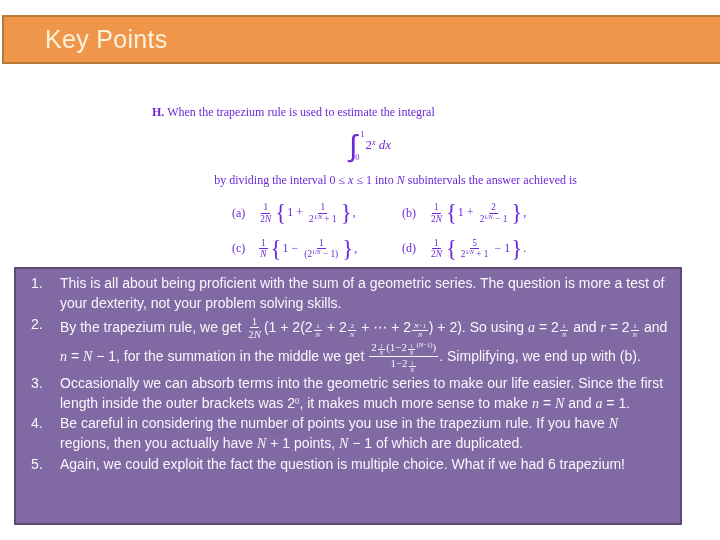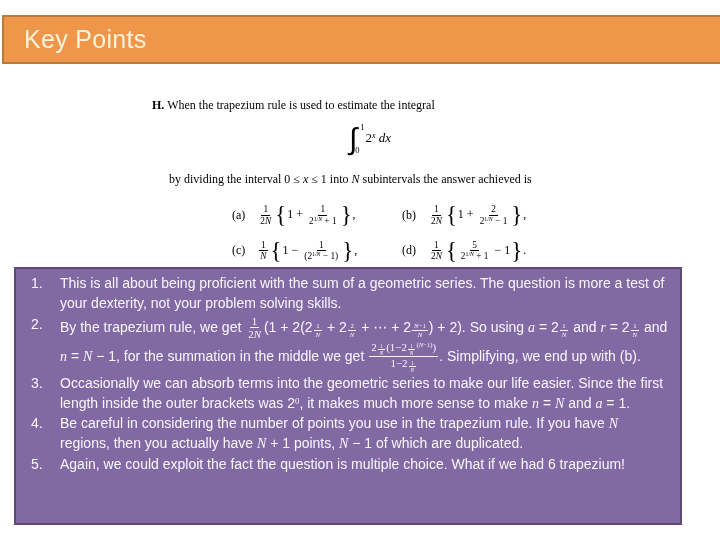--- a/index.html
+++ b/index.html
@@ -15,37 +15,37 @@
   .title-bar {
     position: absolute;
     top: 15px; left: 2px; right: 0;
     height: 49px;
     background: var(--accent-orange, #F0964B);
     border: 2px solid var(--accent-orange-border, #B97A38);
     border-right: none;
     box-sizing: border-box;
     display: flex;
     align-items: center;
-    padding-left: 20px;
+    padding-left: 41px;
   }
   .title-bar h1 {
     margin: 0;
     font-size: 25px;
     font-weight: 400;
     letter-spacing: 0.3px;
     color: var(--title-text, #FAF3DC);
   }
 
   
   .question {
     position: absolute;
-    top: 98px; left: 152px; width: 436px;
+    top: 105px; left: 152px; width: 436px;
     font-family: "Liberation Serif", serif;
     font-size: 12px;
-    color: #000000;
+    color: #6d28d9;
     line-height: 1.3;
   }
   .q-line1 { margin: 0; }
   .q-label { font-weight: bold; }
   .q-integral {
     text-align: center;
     margin: 9px 0 7px;
     font-size: 13px;
   }
   .int-sign {
@@ -60,21 +60,21 @@
     flex-direction: column;
     justify-content: space-between;
     height: 32px;
     vertical-align: middle;
     font-size: 8.5px;
     line-height: 1;
     margin-right: 4px;
   }
   .int-up { transform: translateX(3px); }
   .int-lo { transform: translateX(-2px); }
-  .q-line2 { margin: 17px; }
+  .q-line2 { margin: 11px; text-align: right; }
   .q-options {
     margin-top: 14px;
     padding-left: 80px;
     display: grid;
     grid-template-columns: 170px 1fr;
     row-gap: 13px;
   }
   .q-opt { display: flex; align-items: center; gap: 12px; }
   .q-opt-label { flex: none; }
 

